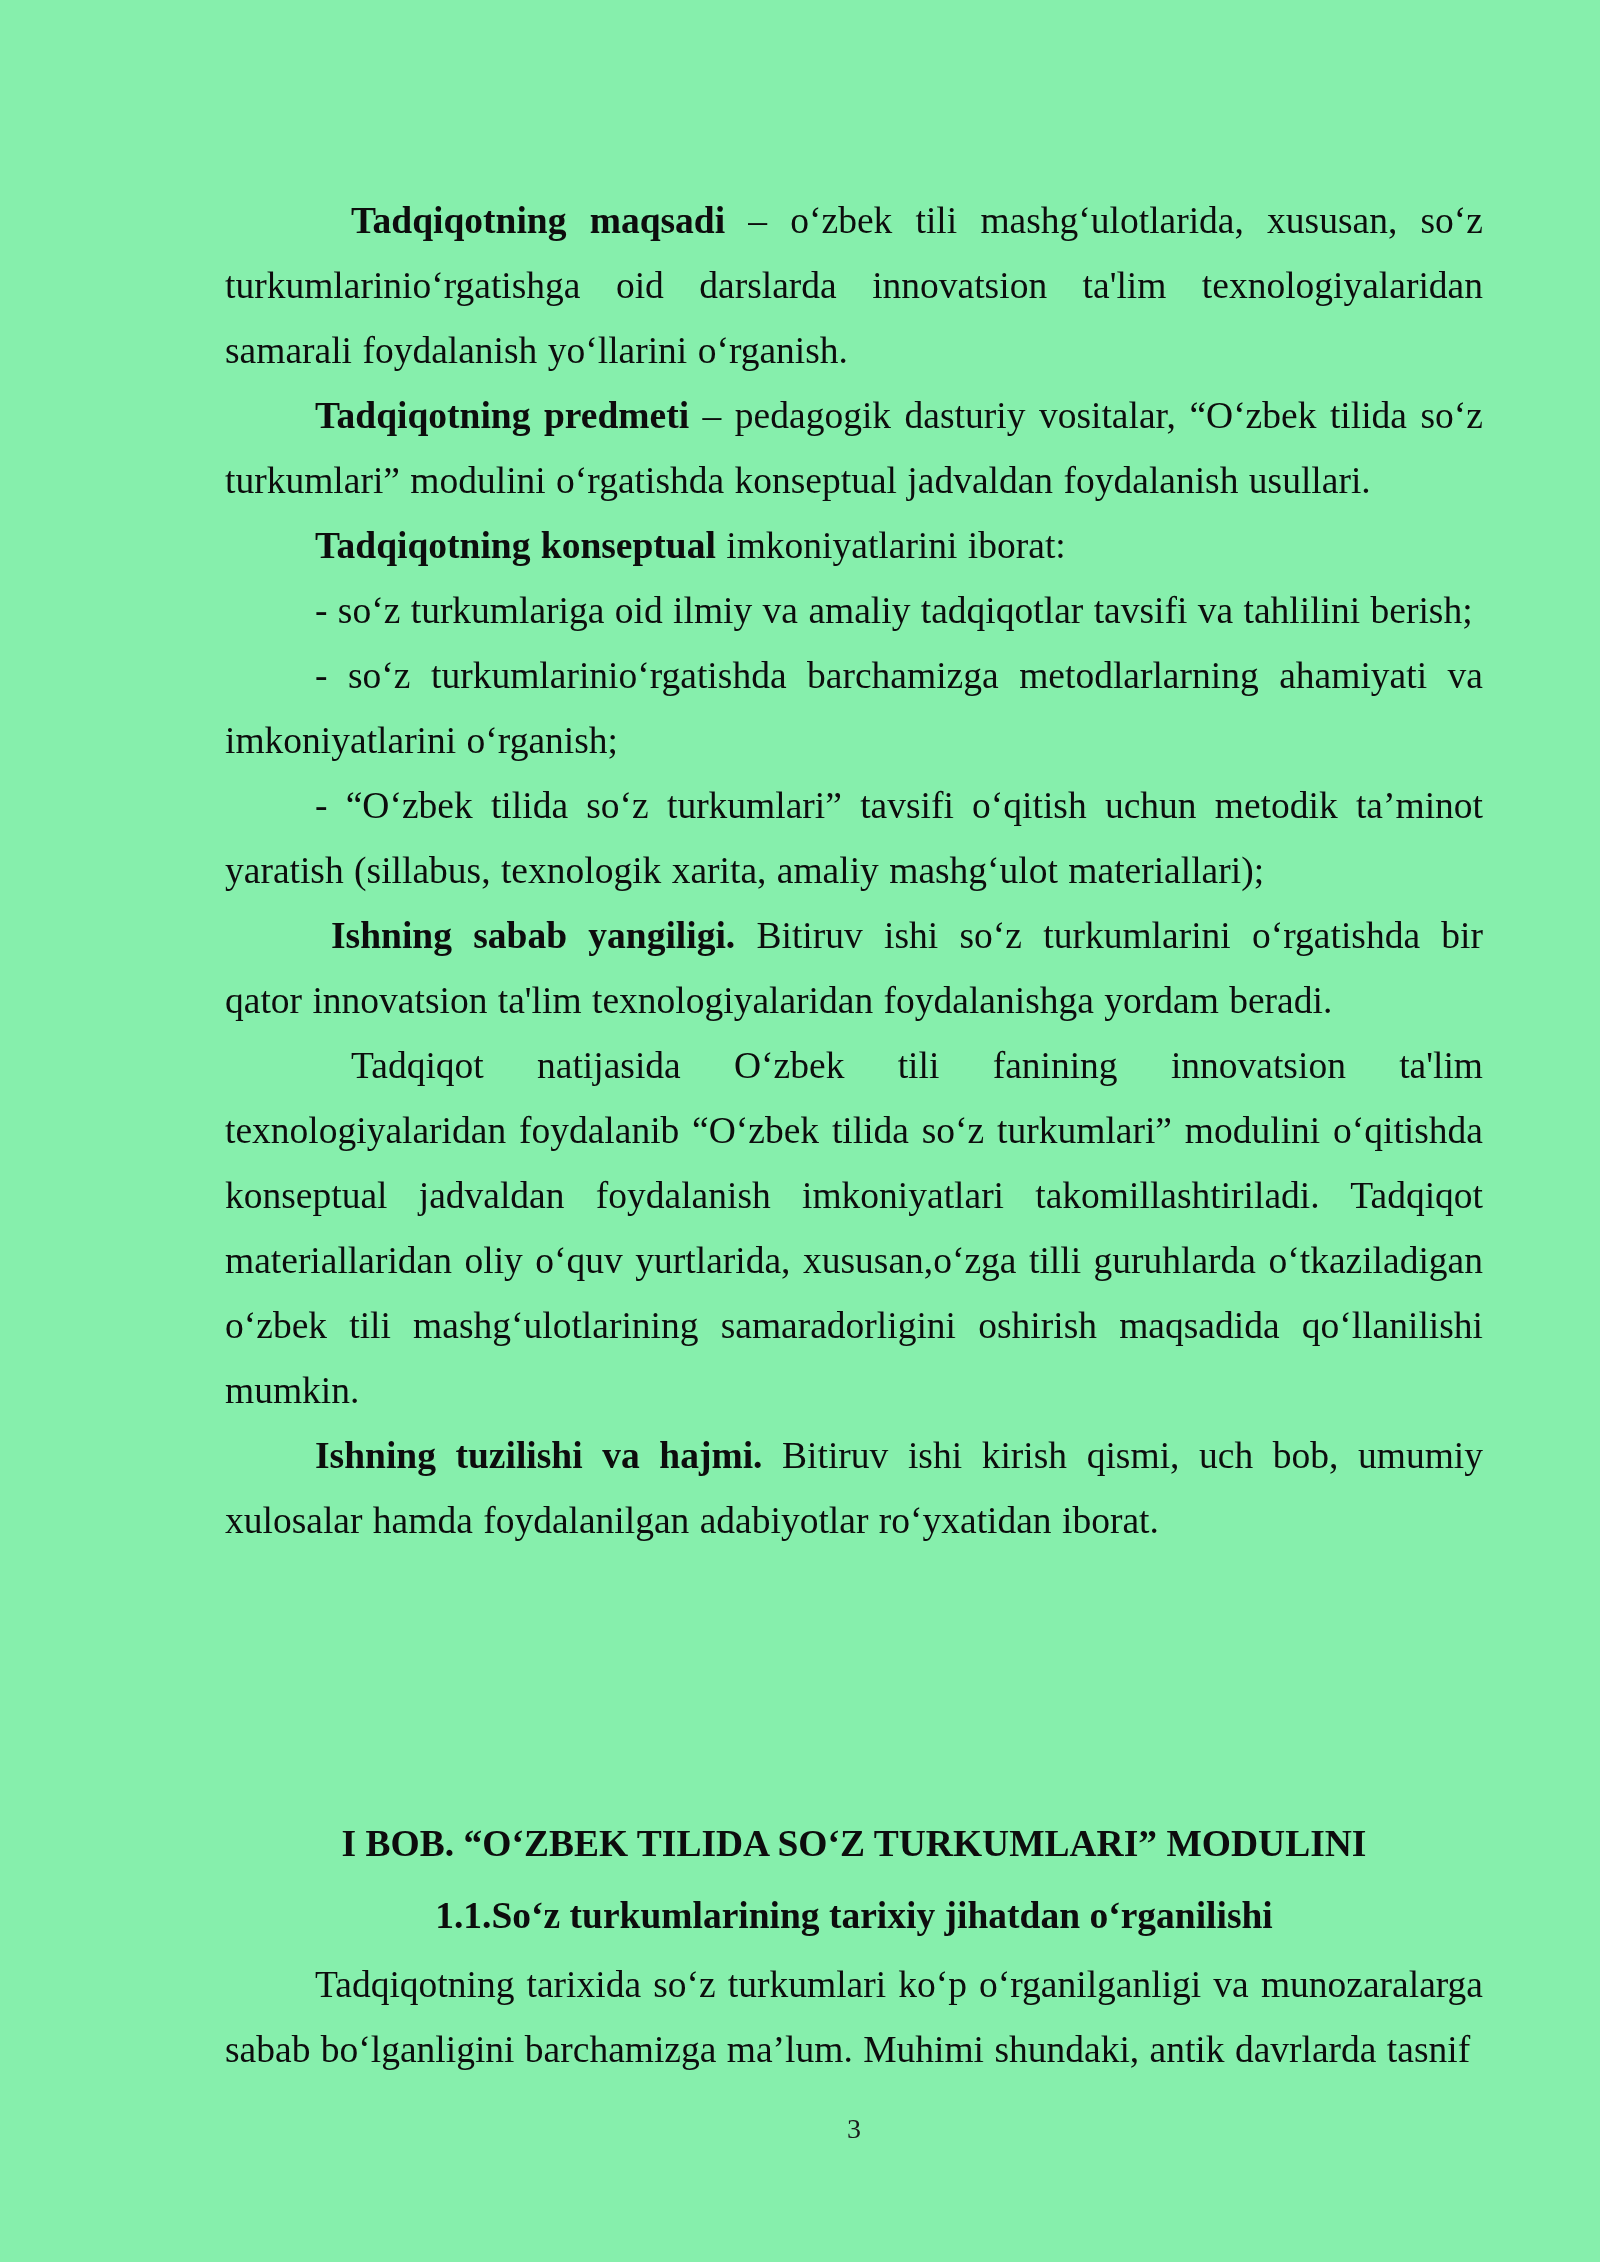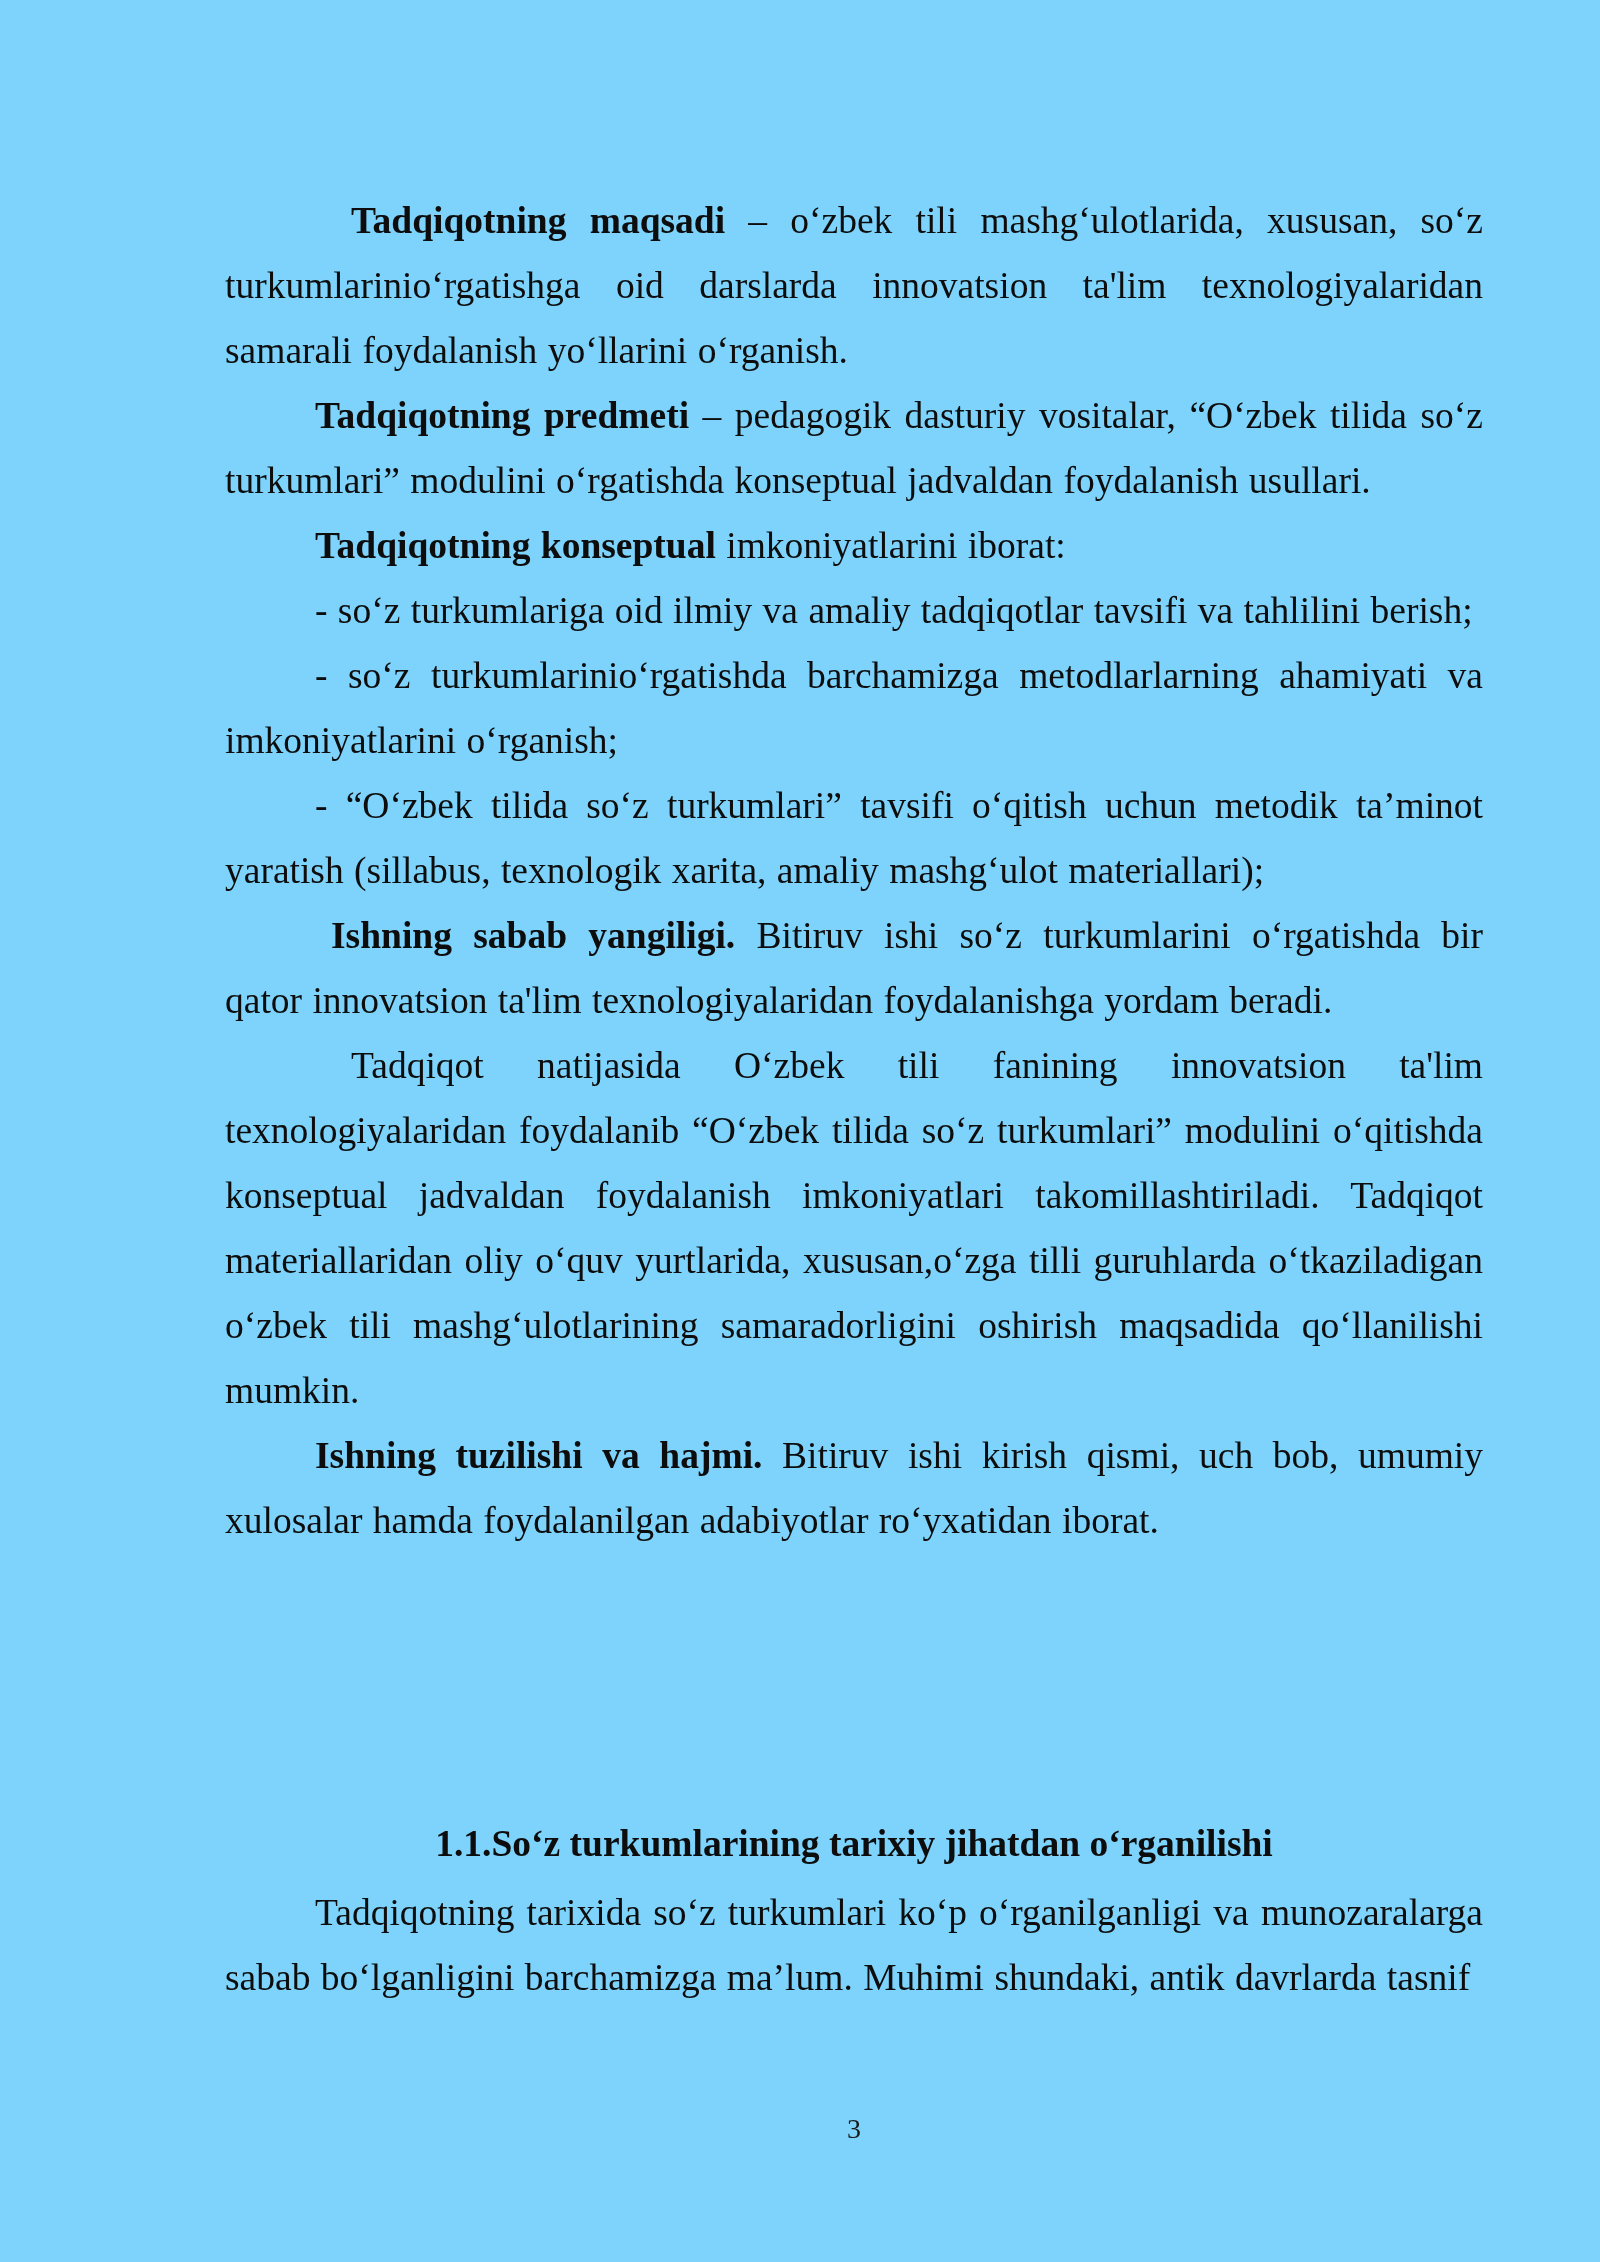--- a/index.html
+++ b/index.html
@@ -4,21 +4,21 @@
 <style>
   html, body {
     margin: 0;
     padding: 0;
     background: #ffffff;
   }
   .page {
     position: relative;
     width: 1600px;
     height: 2262px;
-    background: #7dd3fc;
+    background: #86efac;
     font-family: "Liberation Serif", "DejaVu Serif", serif;
     color: #0d0d0d;
     overflow: hidden;
   }
   .content {
     position: absolute;
     left: 225px;
     top: 188px;
     width: 1258px;
   }
@@ -72,20 +72,21 @@
     <p class="para"><span class="lead"></span><span>- “O‘zbek tilida so‘z turkumlari” tavsifi o‘qitish uchun metodik ta’minot yaratish (sillabus, texnologik xarita, amaliy mashg‘ulot materiallari);</span></p>
 
     <p class="para indent-md"><span class="lead">Ishning sabab yangiligi.</span><span>  Bitiruv ishi so‘z turkumlarini o‘rgatishda bir qator innovatsion ta'lim texnologiyalaridan foydalanishga  yordam beradi.</span></p>
 
     <p class="para indent-lg"><span class="lead"></span><span>Tadqiqot natijasida O‘zbek tili fanining innovatsion ta'lim texnologiyalaridan foydalanib  “O‘zbek tilida so‘z turkumlari” modulini o‘qitishda konseptual jadvaldan foydalanish imkoniyatlari takomillashtiriladi. Tadqiqot materiallaridan oliy o‘quv yurtlarida, xususan,o‘zga tilli guruhlarda o‘tkaziladigan o‘zbek tili mashg‘ulotlarining samaradorligini oshirish maqsadida qo‘llanilishi mumkin.</span></p>
 
     <p class="para"><span class="lead">Ishning tuzilishi va hajmi.</span><span> Bitiruv ishi  kirish qismi,  uch bob, umumiy xulosalar hamda foydalanilgan adabiyotlar ro‘yxatidan iborat.</span></p>
 
     <div class="gap-block"></div>
 
+    <p class="heading">I BOB. “O‘ZBEK TILIDA SO‘Z TURKUMLARI” MODULINI</p>
     <p class="heading">1.1.So‘z turkumlarining tarixiy jihatdan o‘rganilishi</p>
 
     <p class="para"><span class="lead"></span><span>Tadqiqotning tarixida so‘z turkumlari ko‘p o‘rganilganligi va  munozaralarga sabab bo‘lganligini barchamizga ma’lum. Muhimi shundaki, antik davrlarda tasnif</span></p>
 
   </div>
 
   <div class="page-number">3</div>
 </div>
 
 </body></html>

